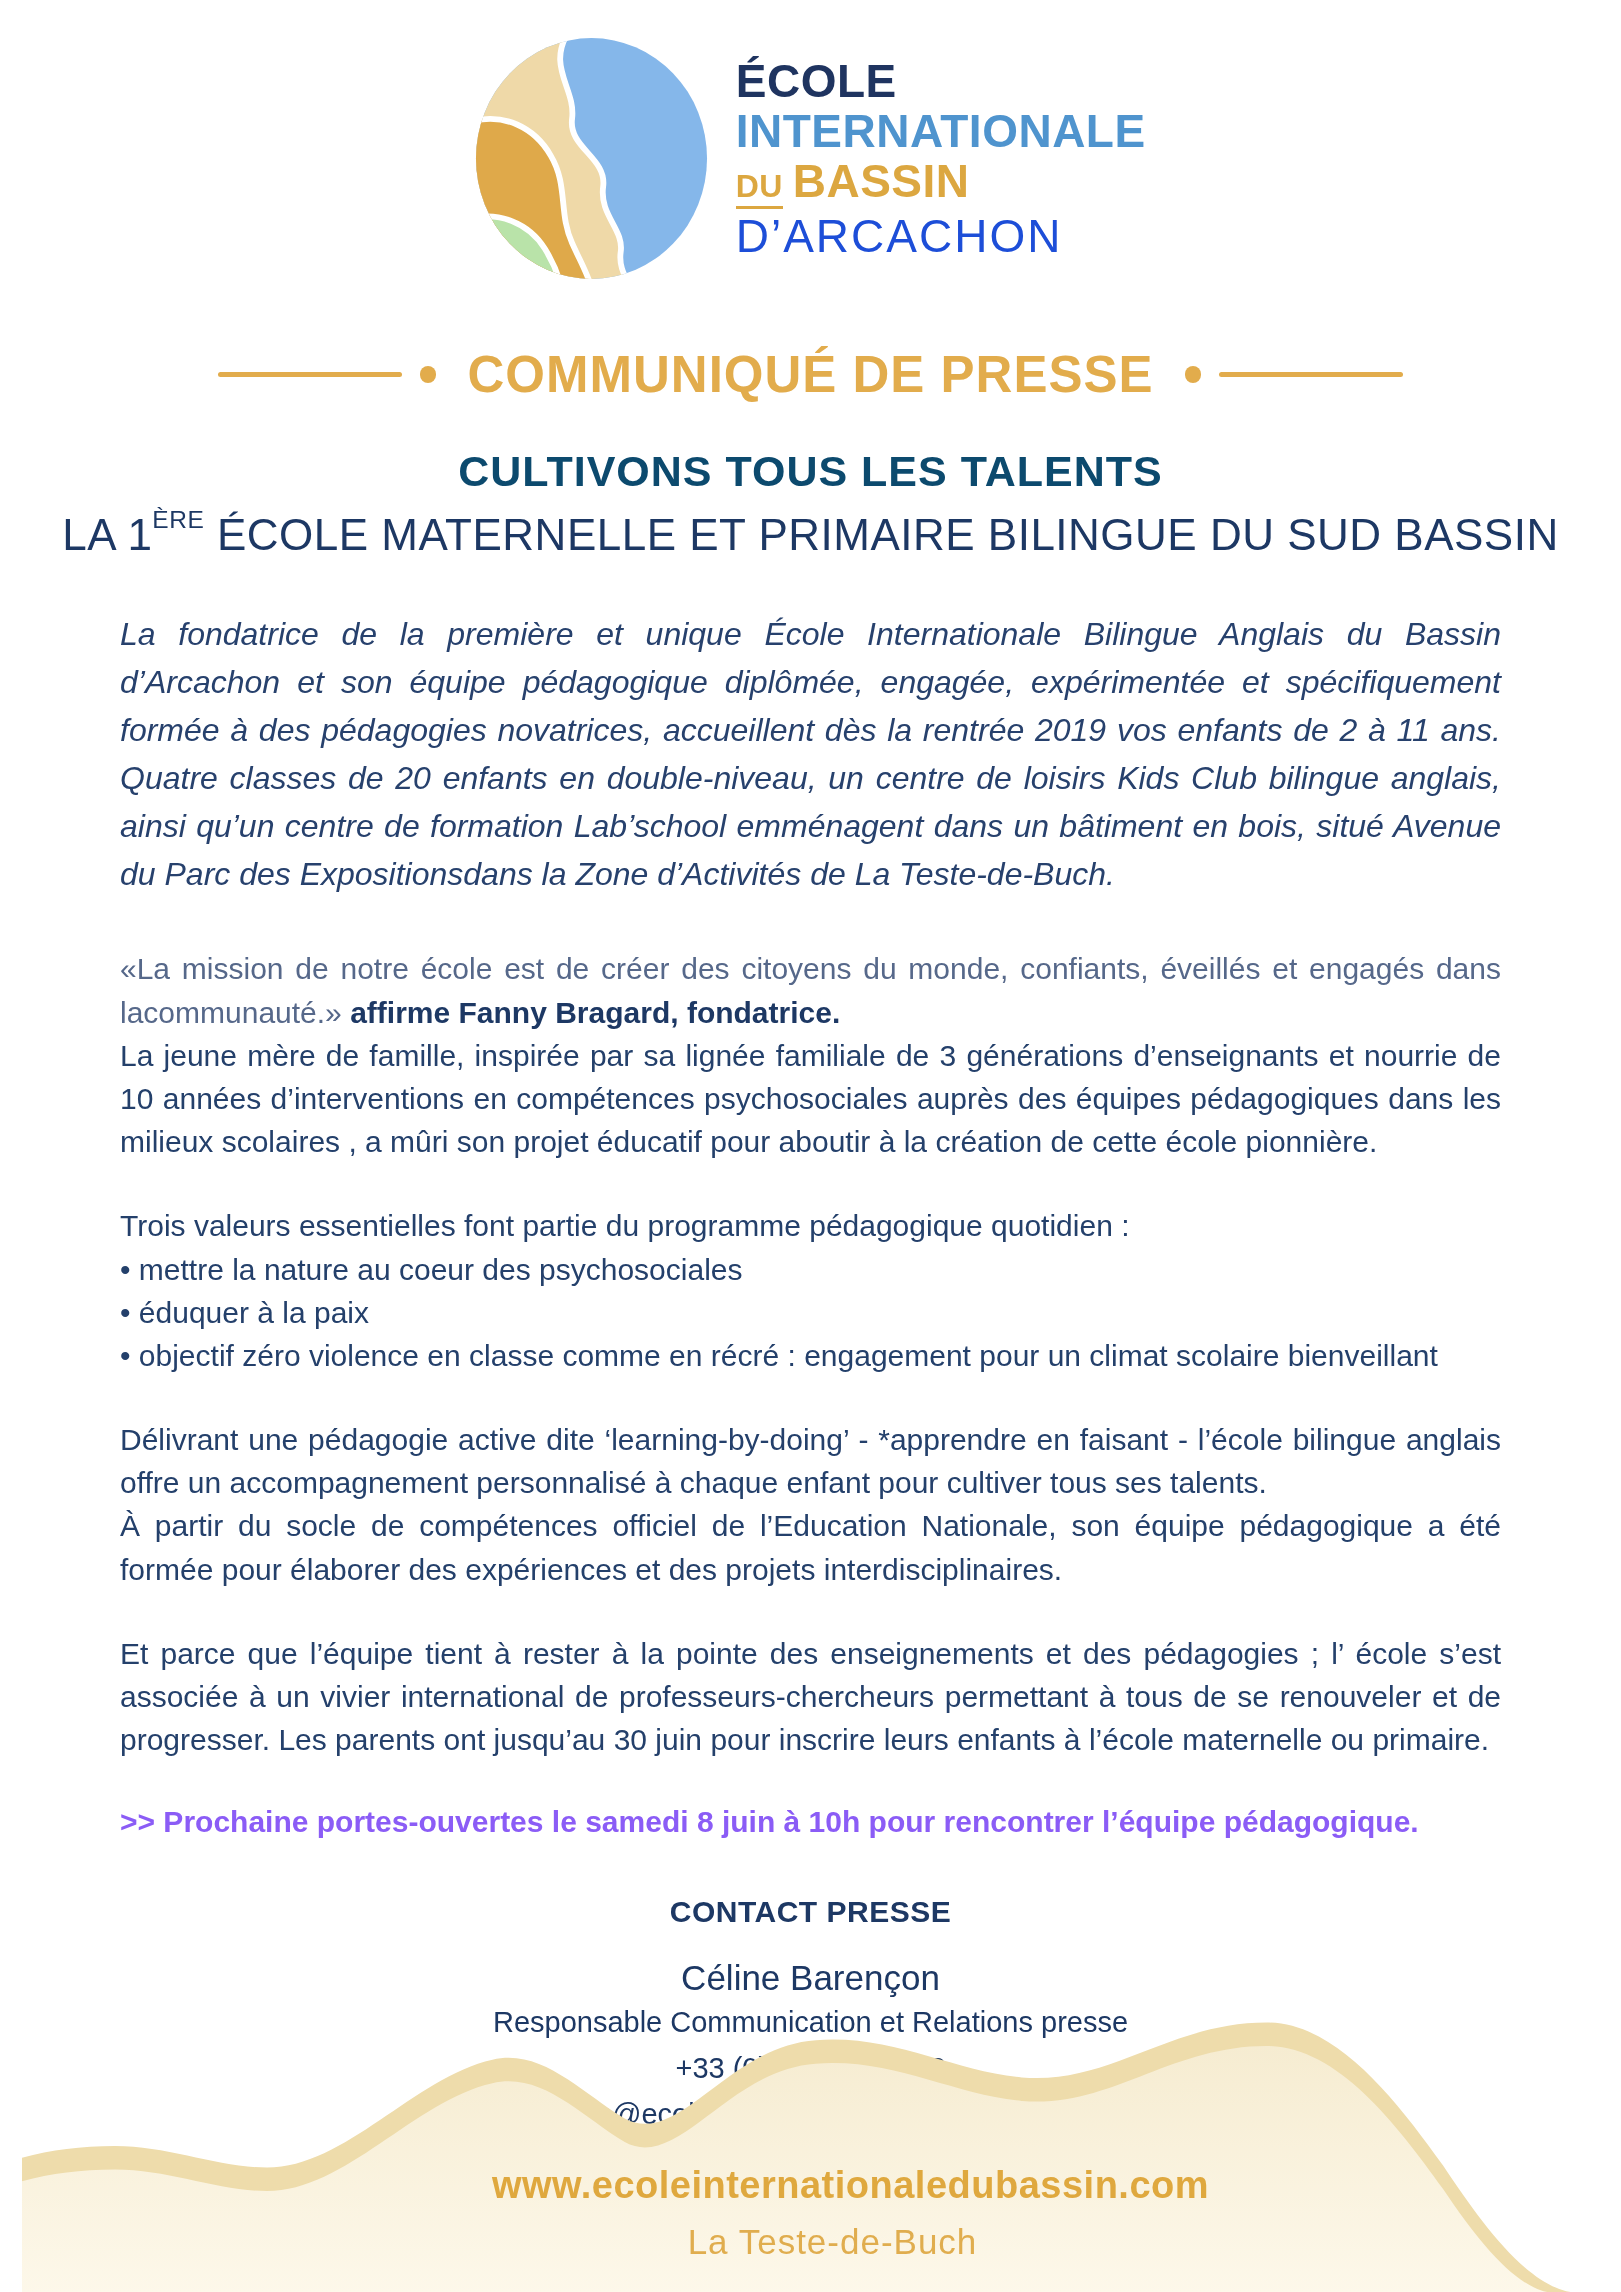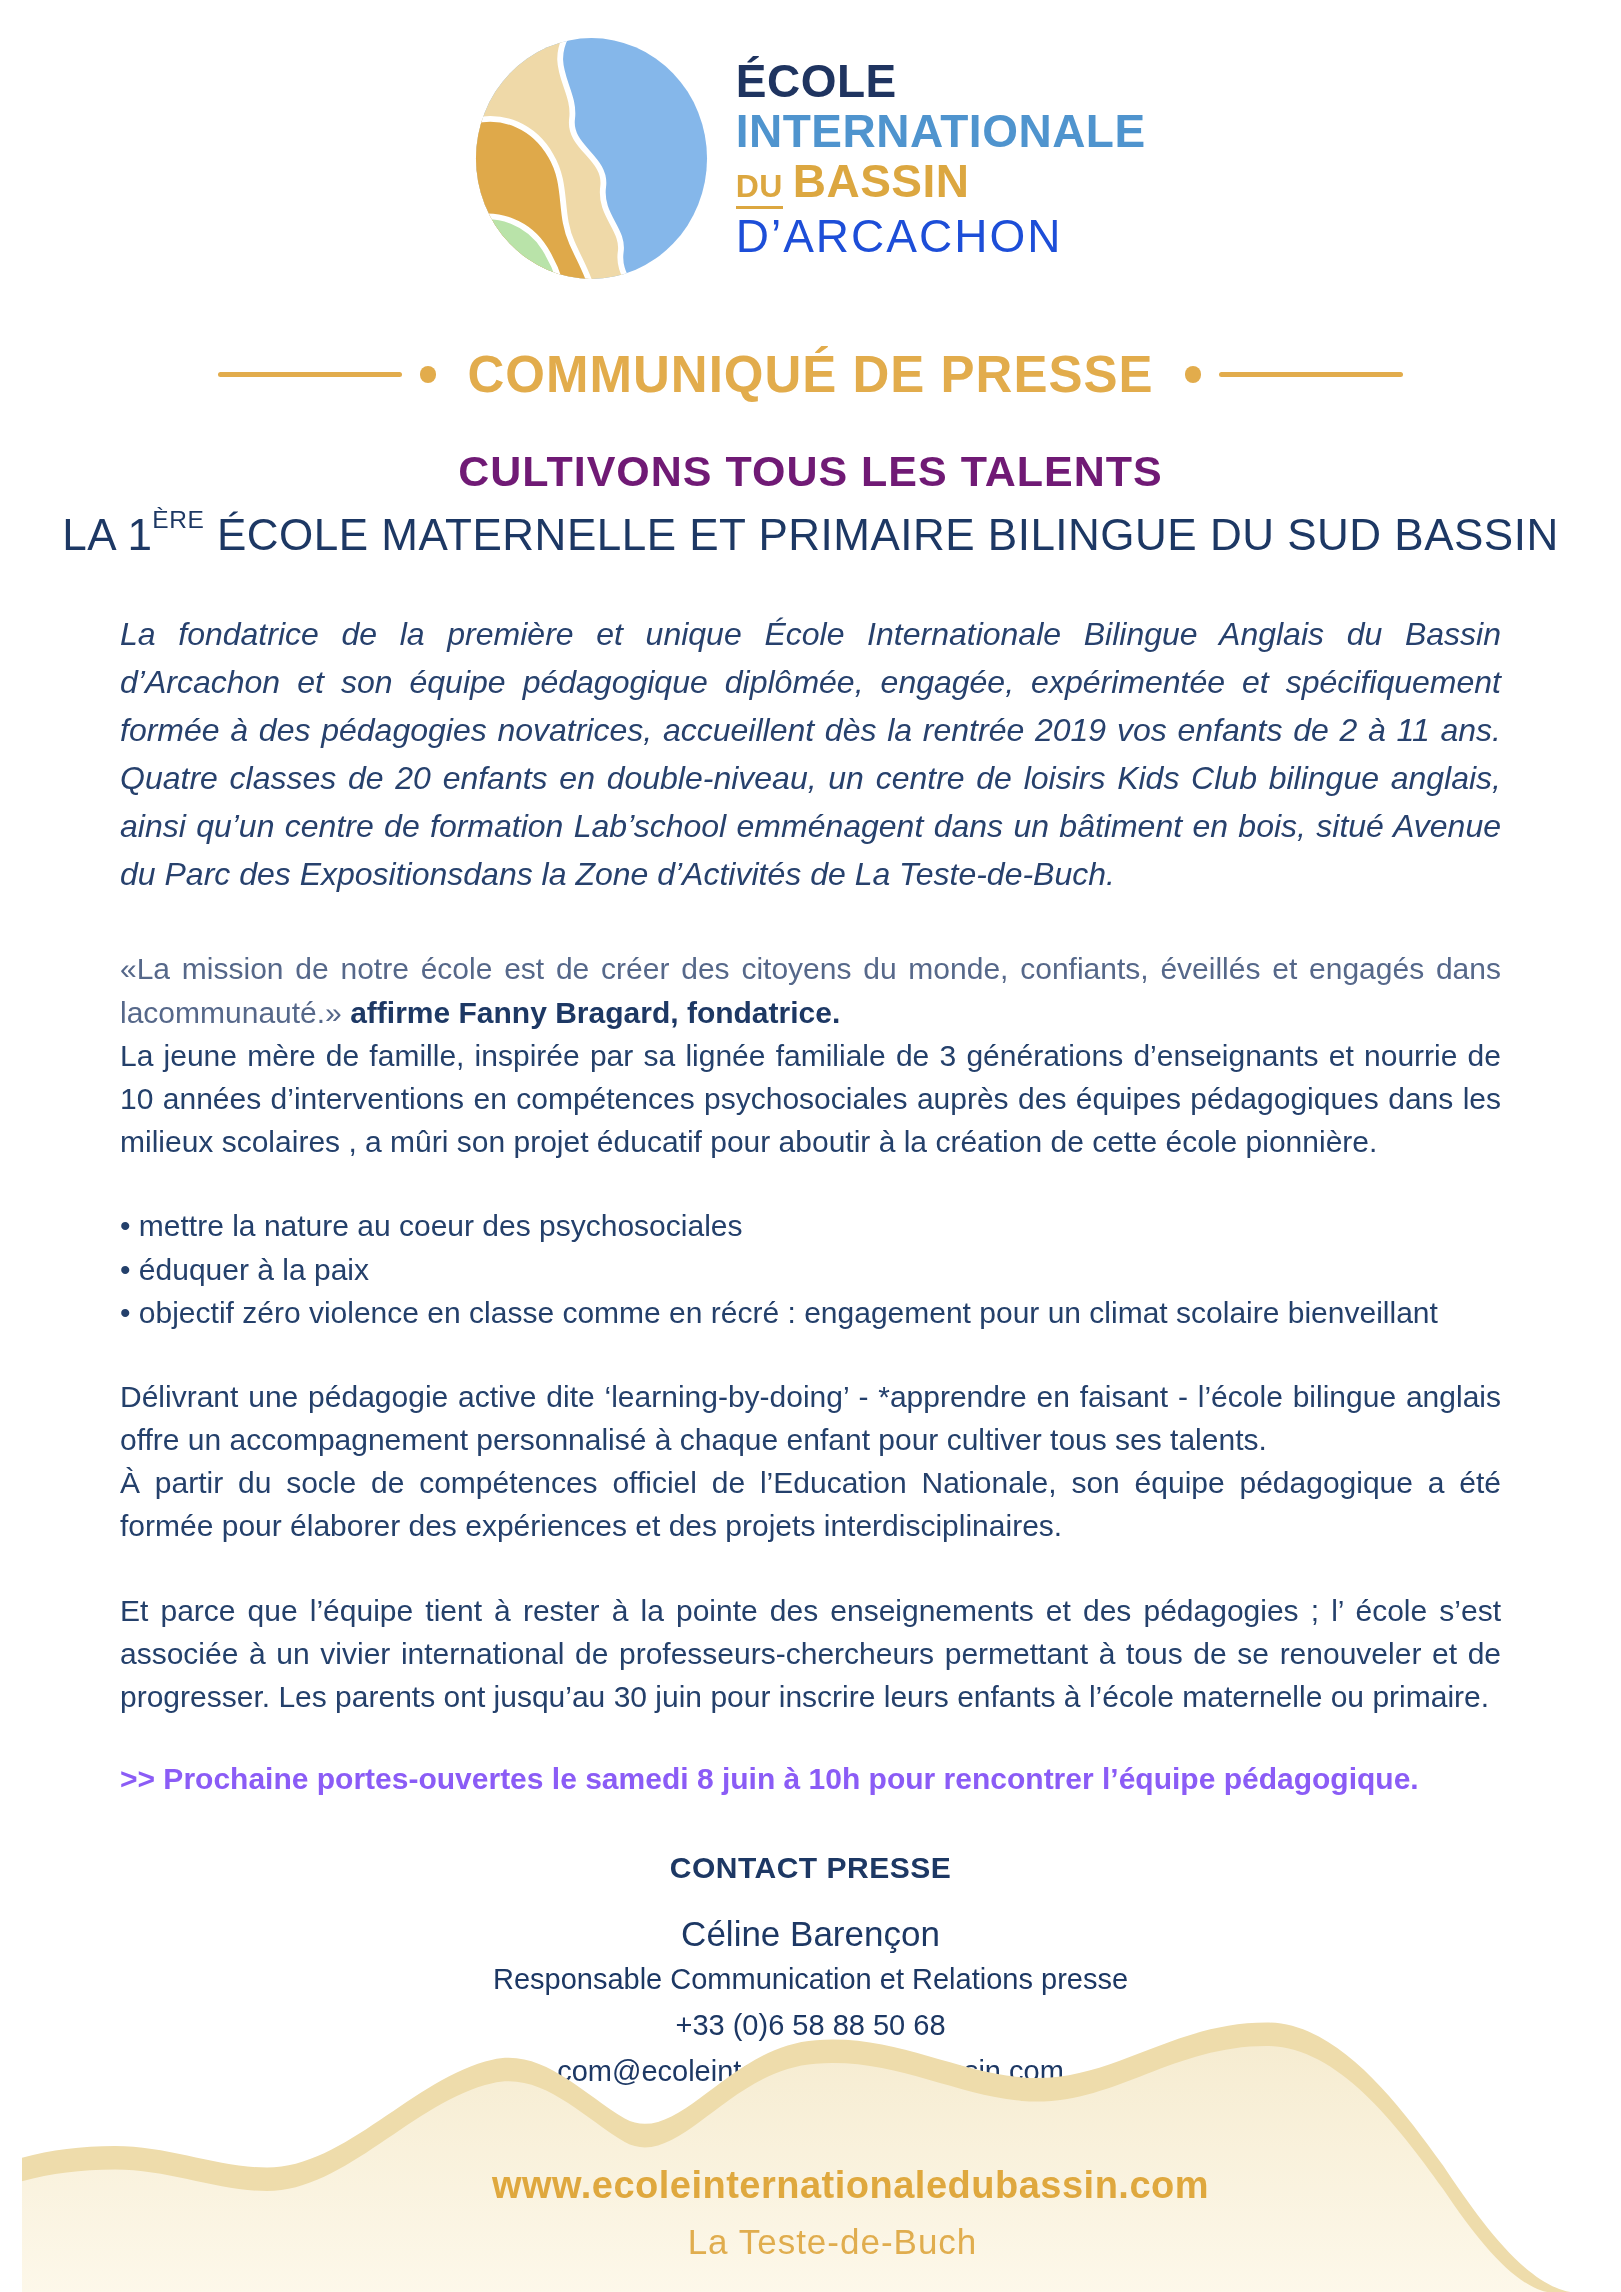--- a/index.html
+++ b/index.html
@@ -29,21 +29,21 @@
     margin-top:65px;
     display:flex;align-items:center;justify-content:center;gap:17.6px;
   }
   .banner .rule{width:184px;height:4.9px;background:#e2ac4c;border-radius:2.9px;}
   .banner .dot{width:16.7px;height:16.7px;border-radius:50%;background:#e2ac4c;}
   .banner h1{
     margin:0 13.7px;font-size:51px;font-weight:bold;color:#e2ac4c;letter-spacing:1px;
   }
   
   .headline{text-align:center;margin-top:43px;}
-  .headline h2{margin:0;font-size:43px;font-weight:bold;color:#701a75;letter-spacing:1px;}
+  .headline h2{margin:0;font-size:43px;font-weight:bold;color:#0c4a6e;letter-spacing:1px;}
   .headline h3{margin:9.8px 0 0;font-size:44px;font-weight:normal;color:#1d3864;letter-spacing:0.5px;}
   .headline sup{font-size:24.5px;vertical-align:21.6px;}
   
   .content{margin:51px 98px 0;font-size:30px;line-height:1.44;}
   .intro{
     margin:0;font-style:italic;font-size:32px;line-height:1.5;
     text-align:justify;color:#27416d;
   }
   .quote{margin:49px 0 0;text-align:justify;}
   .q-light{color:#56688a;font-weight:normal;}
@@ -111,20 +111,21 @@
     <h2>CULTIVONS TOUS LES TALENTS</h2>
     <h3><span>LA 1</span><sup>ÈRE</sup><span> ÉCOLE MATERNELLE ET PRIMAIRE BILINGUE DU SUD BASSIN</span></h3>
   </section>
 
   <main class="content">
     <p class="intro">La fondatrice de la première et unique École Internationale Bilingue Anglais du Bassin d’Arcachon et son équipe pédagogique diplômée, engagée, expérimentée et spécifiquement formée à des pédagogies novatrices, accueillent dès la rentrée 2019 vos enfants de 2 à 11 ans. Quatre classes de 20 enfants en double-niveau, un centre de loisirs Kids Club bilingue anglais, ainsi qu’un centre de formation Lab’school emménagent dans un bâtiment en bois, situé Avenue du Parc des Expositionsdans la Zone d’Activités de La Teste-de-Buch.</p>
 
     <p class="quote"><span class="q-light">«La mission de notre école est de créer des citoyens du monde, confiants, éveillés et engagés dans lacommunauté.»</span><span class="q-attr"> affirme Fanny Bragard, fondatrice.</span><span class="q-follow">La jeune mère de famille, inspirée par sa lignée familiale de 3 générations d’enseignants et nourrie de 10 années d’interventions en compétences psychosociales auprès des équipes pédagogiques dans les milieux scolaires , a mûri son projet éducatif pour aboutir à la création de cette école pionnière.</span></p>
 
     <div class="values">
+      <p>Trois valeurs essentielles font partie du programme pédagogique quotidien :</p>
       <p>• mettre la nature au coeur des psychosociales</p>
       <p>• éduquer à la paix</p>
       <p>• objectif zéro violence en classe comme en récré : engagement pour un climat scolaire bienveillant</p>
     </div>
 
     <div class="para">
       <div>Délivrant une pédagogie active dite ‘learning-by-doing’ - *apprendre en faisant - l’école bilingue anglais offre un accompagnement personnalisé à chaque enfant pour cultiver tous ses talents.</div>
       <div>À partir du socle de compétences officiel de l’Education Nationale, son équipe pédagogique a été formée pour élaborer des expériences et des projets interdisciplinaires.</div>
     </div>
 

